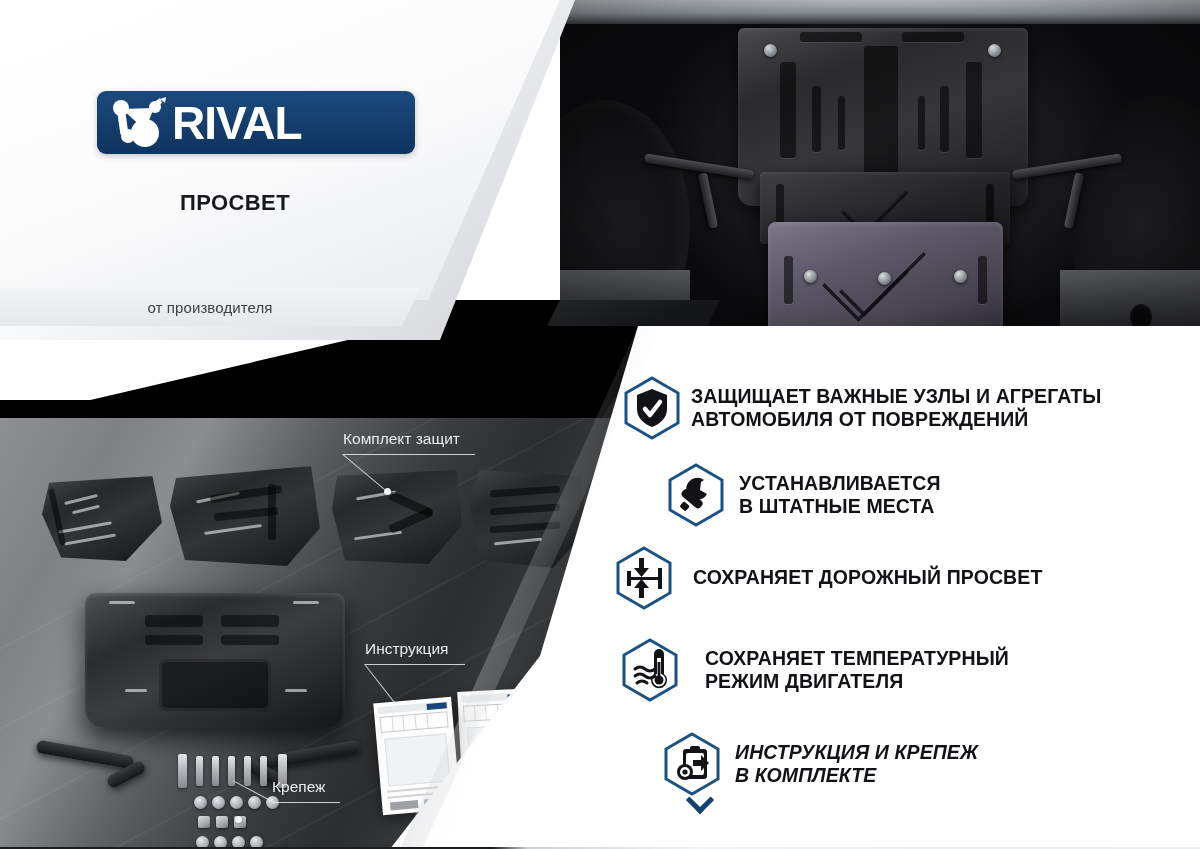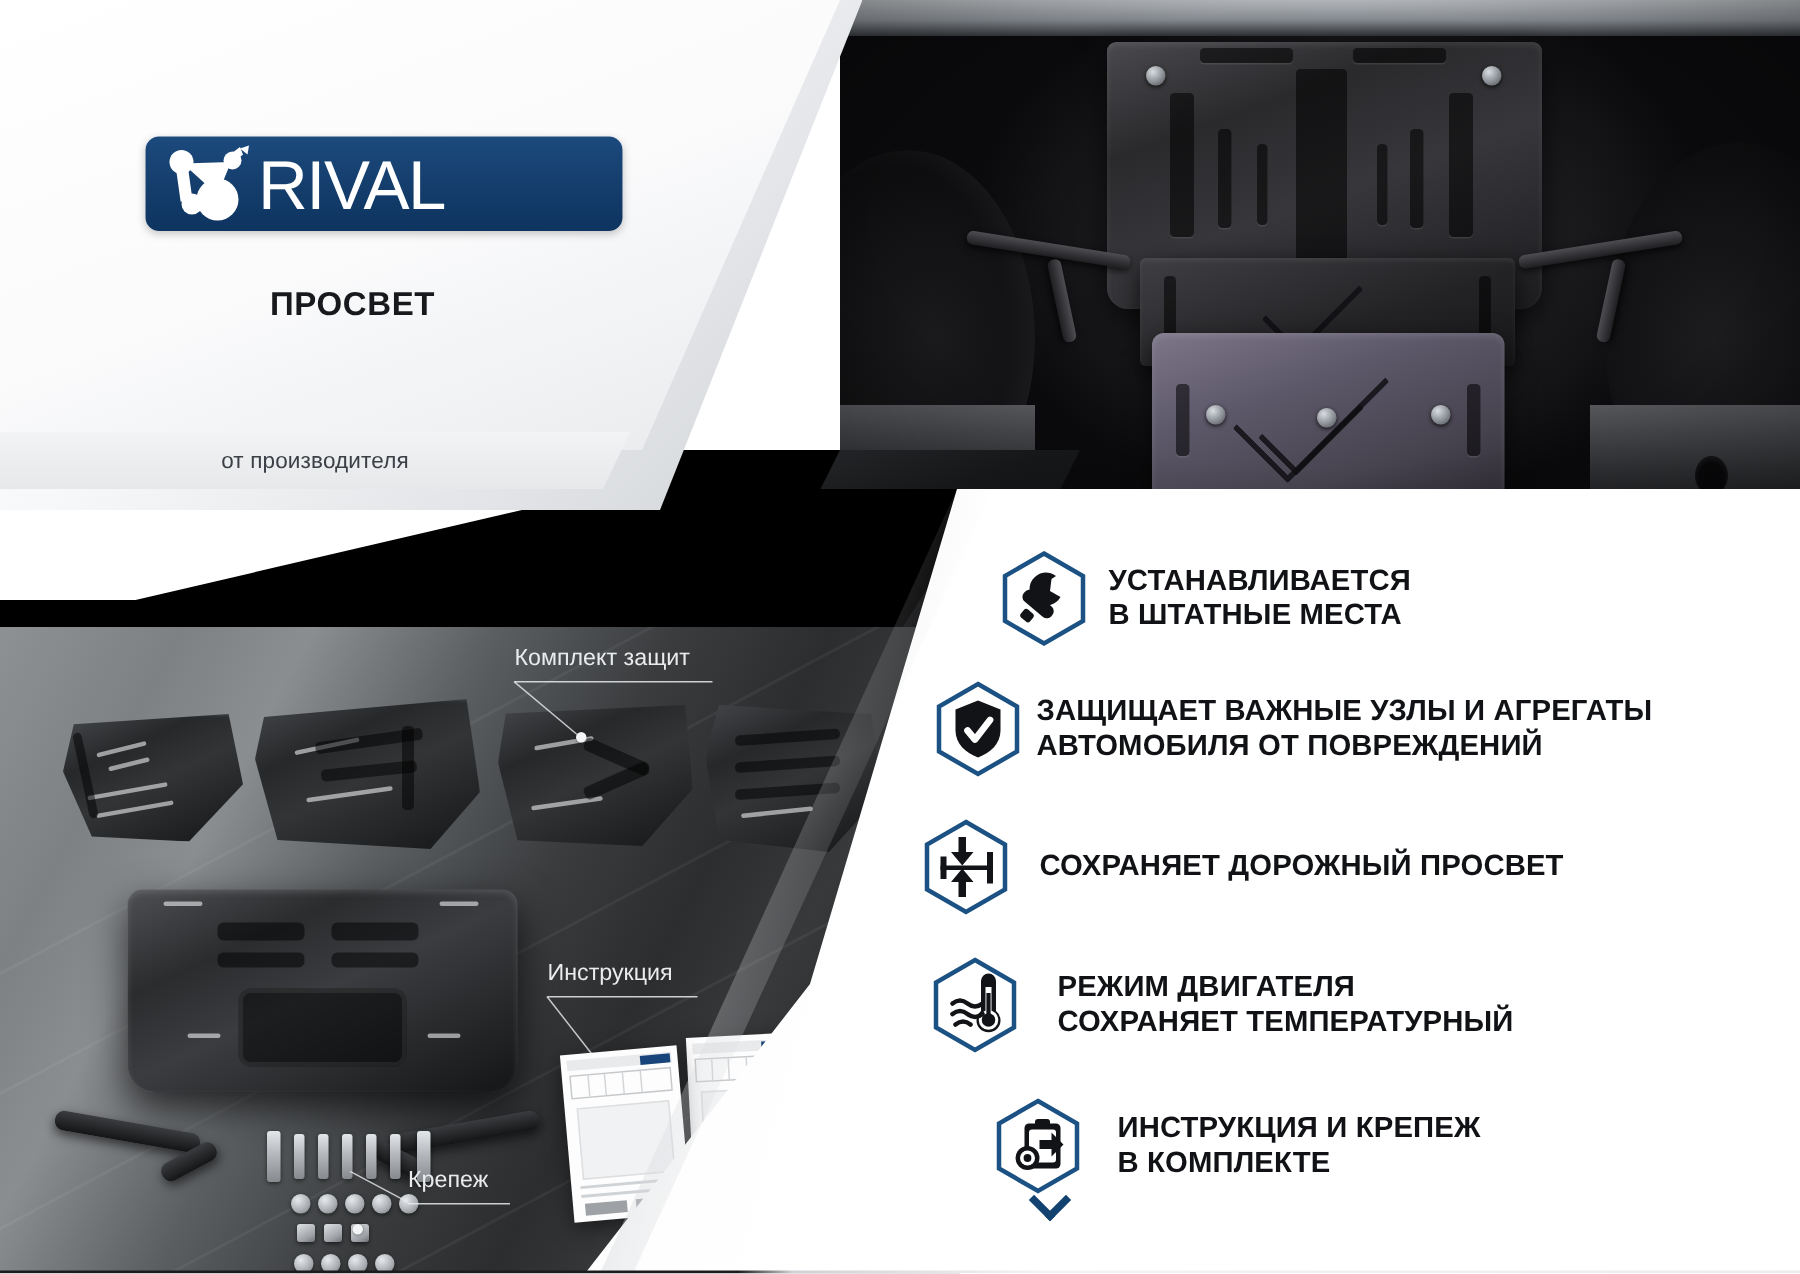--- a/index.html
+++ b/index.html
@@ -125,21 +125,21 @@
 
   .logo-box {
     position:absolute; left:97px; top:91px; width:318px; height:63px;
     background: linear-gradient(180deg,#1c4a7d 0%, #153f6e 45%, #0e3460 100%);
     border-radius:9px;
     box-shadow: 0 2px 6px rgba(0,0,0,.22);
     display:flex; align-items:center;
   }
   .logo-mark { position:relative; width:66px; height:54px; margin-left:11px; flex:none; }
   .logo-word {
-    color:#ffffff; font-size:46px; font-weight:normal; letter-spacing:-1px;
+    color:#ffffff; font-size:46px; font-weight:bold; letter-spacing:-1px;
     font-family:"Liberation Sans", sans-serif; line-height:1; margin-left:-2px;
   }
 
   .title-block {
     position:absolute; left:0px; top:190px; width:470px;
     text-align:center;
   }
   .title-line {
     font-size:22px; font-weight:bold; color:#17191c; letter-spacing:.4px; line-height:1.22;
   }
@@ -482,48 +482,48 @@
 
   <div class="panel-white-bar">
     <span class="panel-tagline">от производителя</span>
   </div>
 
   <div class="adv-panel"></div>
   <div class="adv-panel-edge"></div>
 
   <div class="adv-list">
 
+    <div class="adv-item" style="margin-left:8px;height:96px;">
+      <div class="hex">
+        <svg viewBox="0 0 58 64" width="58" height="64" aria-hidden="true">
+          <polygon points="29,2 55,17 55,47 29,62 3,47 3,17" fill="none" stroke="#1b5183" stroke-width="3"></polygon>
+          <path d="M29 13 L44 19 v14 c0 9 -7 15 -15 18 c-8 -3 -15 -9 -15 -18 V19 z" fill="#111316"></path>
+          <path d="M22 33 l5 6 10 -13" fill="none" stroke="#ffffff" stroke-width="4.5" stroke-linecap="round" stroke-linejoin="round"></path>
+        </svg>
+      </div>
+      <div class="adv-text" style="margin-left:-4px;">
+        <div>ЗАЩИЩАЕТ ВАЖНЫЕ УЗЛЫ И АГРЕГАТЫ</div>
+        <div>АВТОМОБИЛЯ ОТ ПОВРЕЖДЕНИЙ</div>
+      </div>
+    </div>
+
     <div class="adv-item" style="margin-left:52px;height:78px;">
       <div class="hex">
         <svg viewBox="0 0 58 64" width="58" height="64" aria-hidden="true">
           <polygon points="29,2 55,17 55,47 29,62 3,47 3,17" fill="none" stroke="#1b5183" stroke-width="3"></polygon>
           <g fill="#111316">
             <path d="M37 17a11 11 0 1 0 3 14l-7-4 1-8z"></path>
             <rect x="13.5" y="31" width="24" height="9" rx="4" transform="rotate(40 25 35)"></rect>
             <rect x="14" y="40" width="8" height="7" rx="2" transform="rotate(40 18 43)"></rect>
           </g>
         </svg>
       </div>
       <div class="adv-text">
         <div>УСТАНАВЛИВАЕТСЯ</div>
         <div>В ШТАТНЫЕ МЕСТА</div>
-      </div>
-    </div>
-
-    <div class="adv-item" style="margin-left:8px;height:96px;">
-      <div class="hex">
-        <svg viewBox="0 0 58 64" width="58" height="64" aria-hidden="true">
-          <polygon points="29,2 55,17 55,47 29,62 3,47 3,17" fill="none" stroke="#1b5183" stroke-width="3"></polygon>
-          <path d="M29 13 L44 19 v14 c0 9 -7 15 -15 18 c-8 -3 -15 -9 -15 -18 V19 z" fill="#111316"></path>
-          <path d="M22 33 l5 6 10 -13" fill="none" stroke="#ffffff" stroke-width="4.5" stroke-linecap="round" stroke-linejoin="round"></path>
-        </svg>
-      </div>
-      <div class="adv-text" style="margin-left:-4px;">
-        <div>ЗАЩИЩАЕТ ВАЖНЫЕ УЗЛЫ И АГРЕГАТЫ</div>
-        <div>АВТОМОБИЛЯ ОТ ПОВРЕЖДЕНИЙ</div>
       </div>
     </div>
 
     <div class="adv-item" style="margin-left:0px;height:88px;">
       <div class="hex">
         <svg viewBox="0 0 58 64" width="58" height="64" aria-hidden="true">
           <polygon points="29,2 55,17 55,47 29,62 3,47 3,17" fill="none" stroke="#1b5183" stroke-width="3"></polygon>
           <g fill="#111316">
             <rect x="12" y="31" width="34" height="3"></rect>
             <rect x="43" y="22" width="4" height="21"></rect>
@@ -548,41 +548,41 @@
             <rect x="36" y="20" width="4" height="20" fill="#ffffff"></rect>
             <circle cx="38" cy="42" r="4.5" fill="#111316"></circle>
             <rect x="36.6" y="24" width="2.8" height="17" fill="#111316"></rect>
             <path d="M14 31 q5 -4 10 0 t10 0" fill="none" stroke="#111316" stroke-width="3" stroke-linecap="round"></path>
             <path d="M14 38 q5 -4 10 0 t10 0" fill="none" stroke="#111316" stroke-width="3" stroke-linecap="round"></path>
             <path d="M16 45 q5 -4 10 0" fill="none" stroke="#111316" stroke-width="3" stroke-linecap="round"></path>
           </g>
         </svg>
       </div>
       <div class="adv-text" style="margin-left:12px;">
+        <div>СОХРАНЯЕТ ТЕМПЕРАТУРНЫЙ</div>
         <div>РЕЖИМ ДВИГАТЕЛЯ</div>
-        <div>СОХРАНЯЕТ ТЕМПЕРАТУРНЫЙ</div>
       </div>
     </div>
 
     <div class="adv-item" style="margin-left:48px;height:92px;">
       <div class="hex">
         <svg viewBox="0 0 58 64" width="58" height="64" aria-hidden="true">
           <polygon points="29,2 55,17 55,47 29,62 3,47 3,17" fill="none" stroke="#1b5183" stroke-width="3"></polygon>
           <g fill="#111316">
             <rect x="20" y="17" width="24" height="30" rx="3"></rect>
             <rect x="27" y="14" width="10" height="6" rx="2"></rect>
             <rect x="23" y="21" width="18" height="22" rx="2" fill="#ffffff"></rect>
             <path d="M30 28 h8 v-5 l8 8 -8 8 v-5 h-8 z"></path>
             <circle cx="22" cy="40" r="8" fill="#111316"></circle>
             <circle cx="22" cy="40" r="5" fill="#ffffff"></circle>
             <circle cx="22" cy="40" r="2.6" fill="#111316"></circle>
           </g>
         </svg>
       </div>
-      <div class="adv-text" style="margin-left:10px;">
+      <div class="adv-text" style="font-style:italic;">
         <div>ИНСТРУКЦИЯ И КРЕПЕЖ</div>
         <div>В КОМПЛЕКТЕ</div>
       </div>
     </div>
   </div>
 
   <div class="down-chev"></div>
   <div class="bottom-hairline"></div>
 
 </div>

